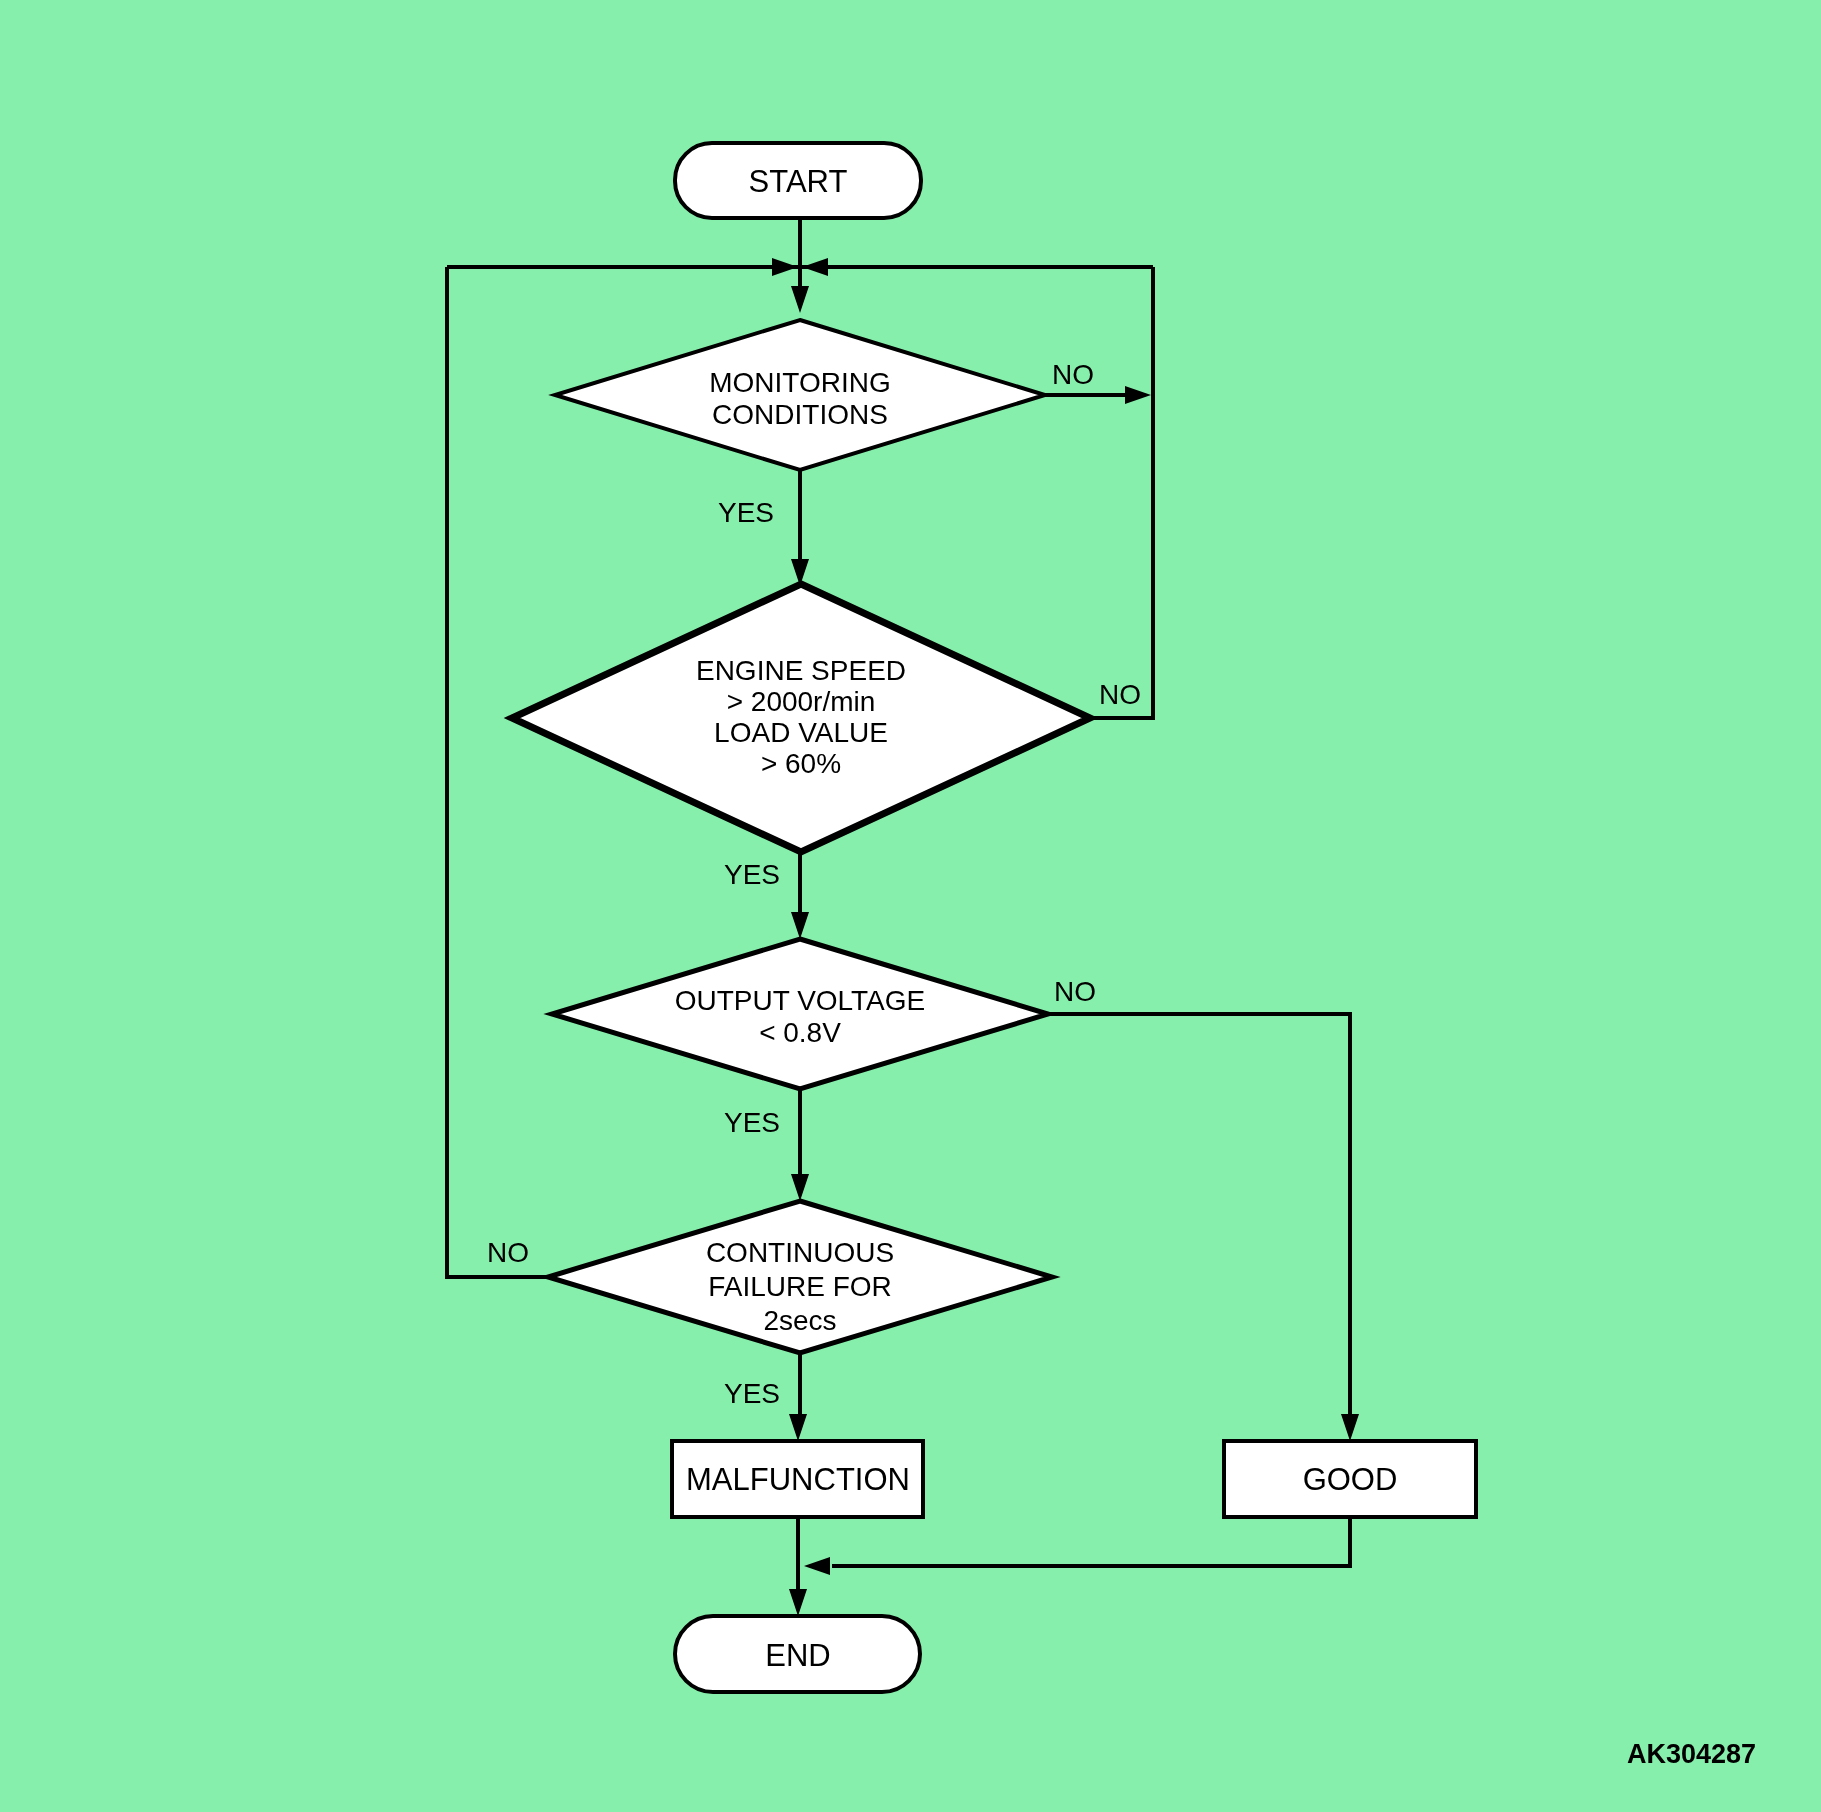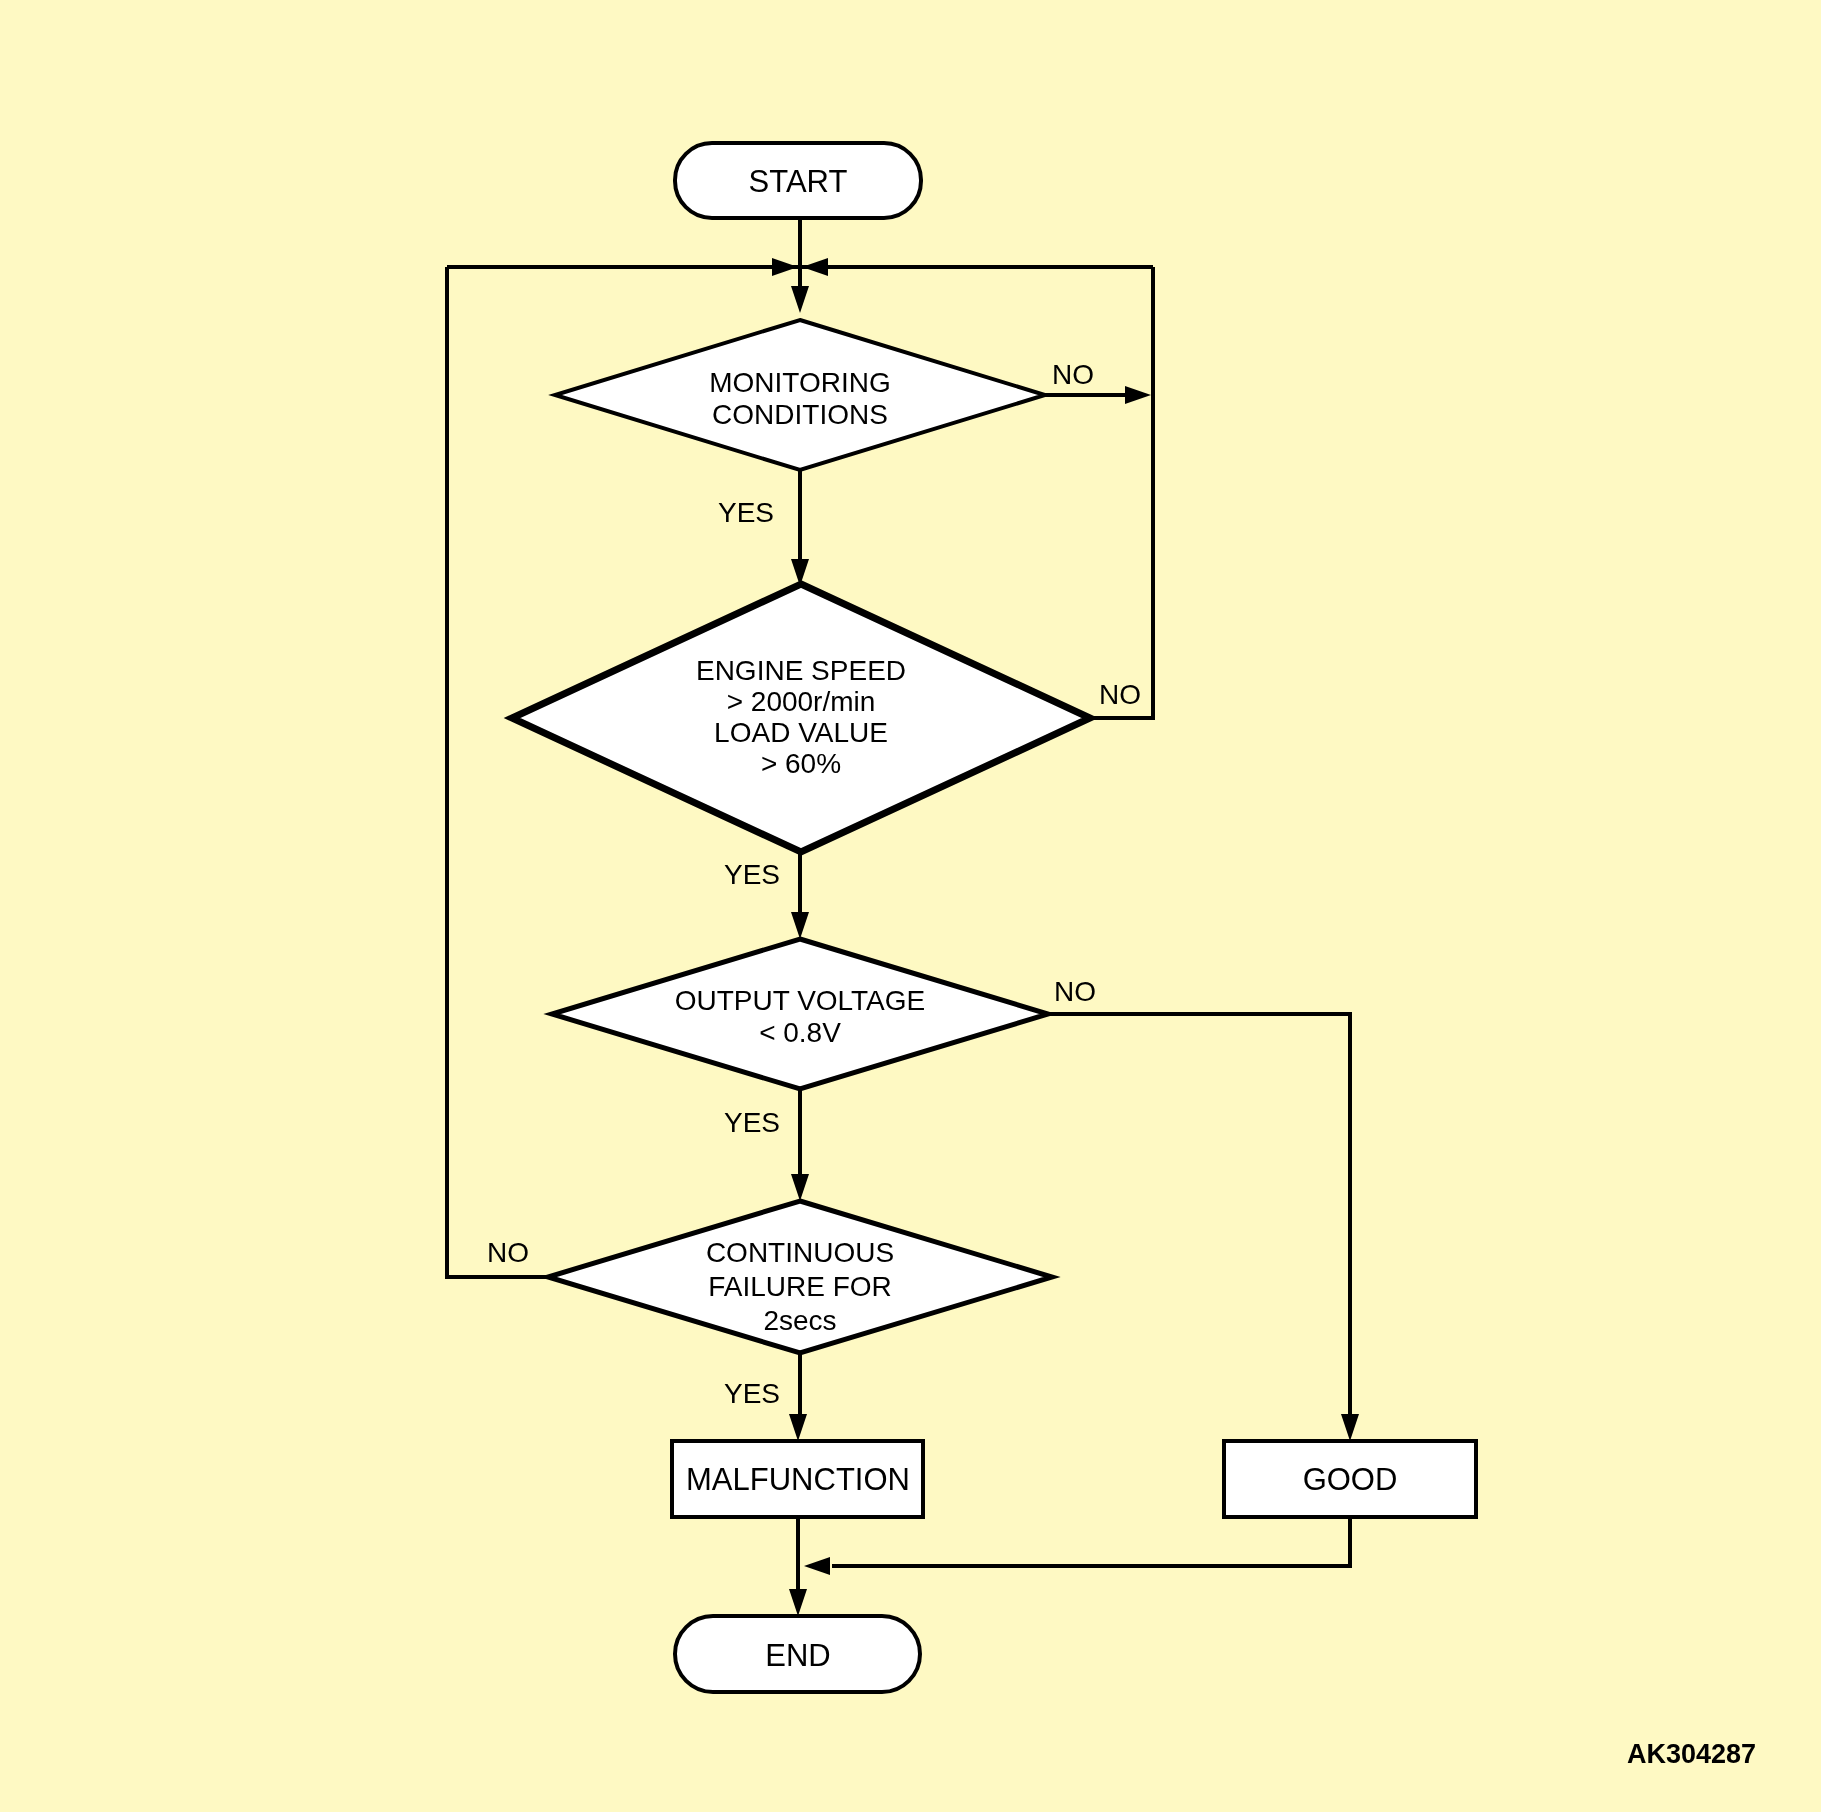--- a/index.html
+++ b/index.html
@@ -1,21 +1,21 @@
 <!DOCTYPE html>
 <html><head>
 <meta charset="utf-8">
 <style>
   html, body { margin: 0; padding: 0; }
   body { background: #ffffff; }
   .canvas {
     position: relative;
     width: 1821px;
     height: 1812px;
-    background: #fef9c3;
+    background: #86efac;
     font-family: "Liberation Sans", sans-serif;
   }
   svg.flow { position: absolute; left: 0; top: 0; width: 100%; height: 100%; }
   .shape  { fill: #ffffff; stroke: #000000; stroke-width: 4px; }
   .shape-bold { fill: #ffffff; stroke: #000000; stroke-width: 7px; }
   .shape-mid  { fill: #ffffff; stroke: #000000; stroke-width: 5px; }
   .edge   { fill: none; stroke: #000000; stroke-width: 4px; }
   .ah     { fill: #000000; stroke: none; }
   text.node-label {
     fill: #000000;

